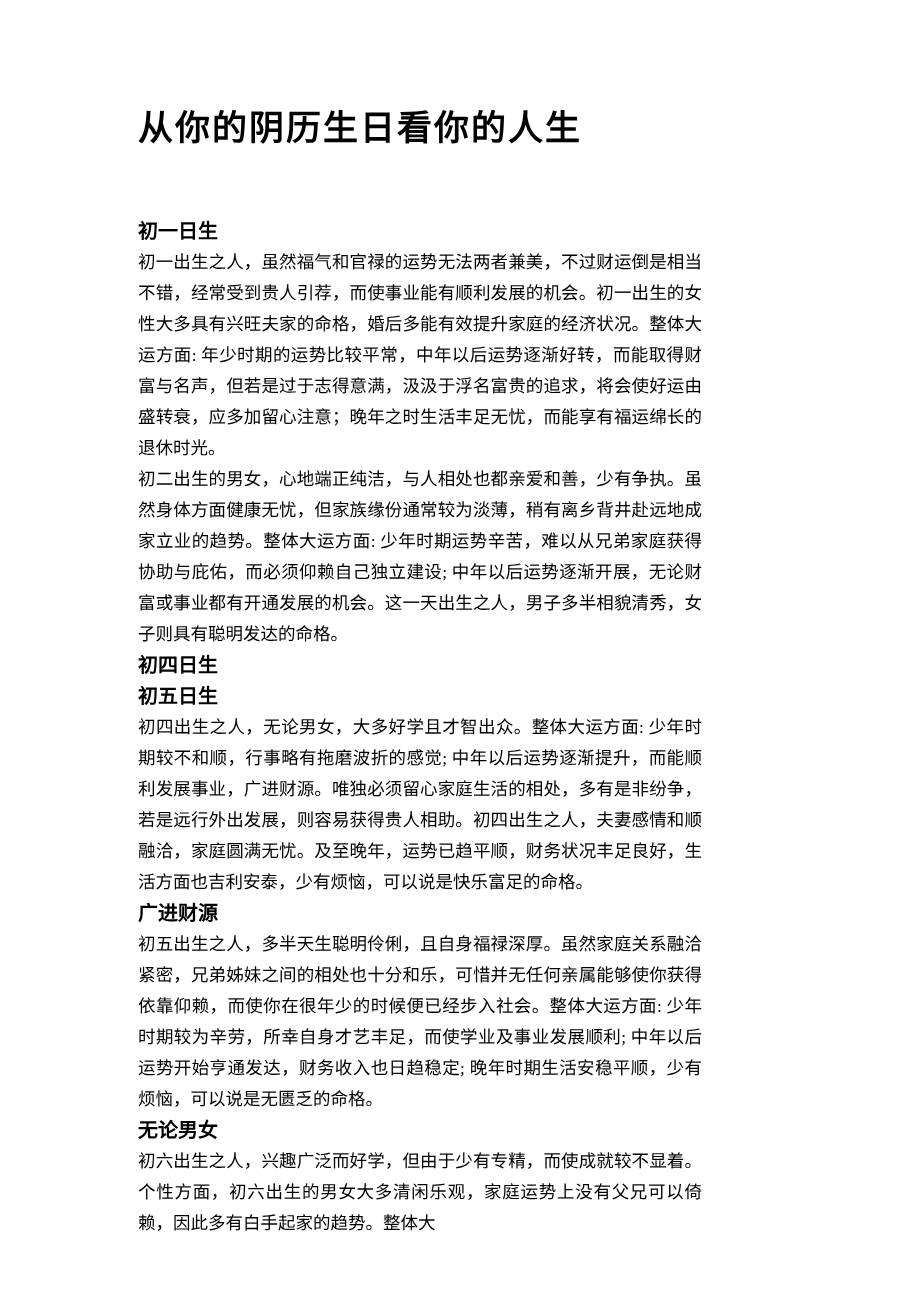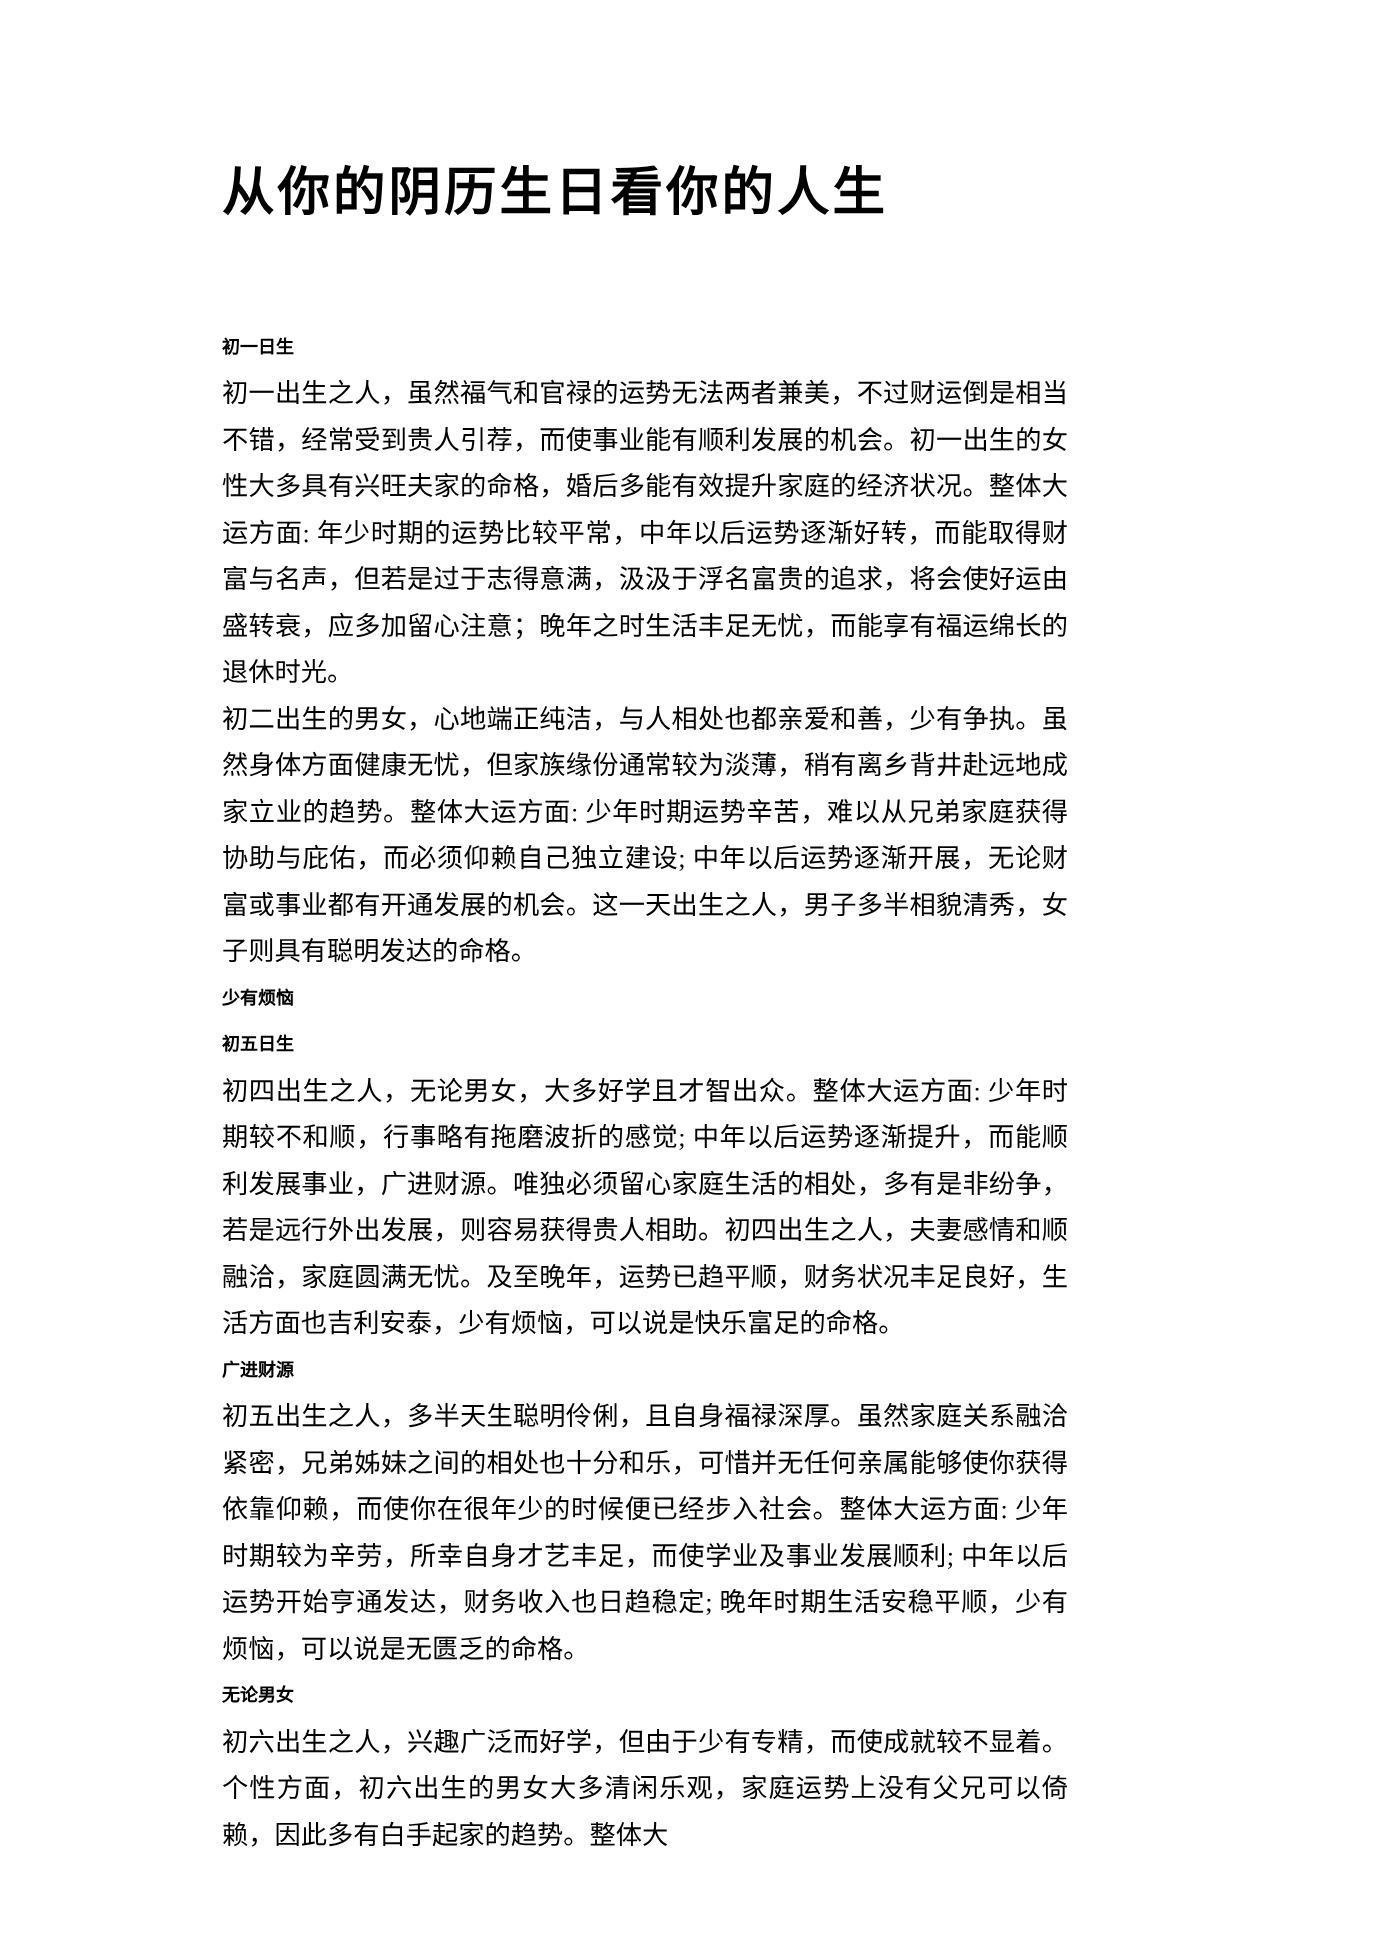--- a/index.html
+++ b/index.html
@@ -14,36 +14,35 @@
     overflow: hidden;
     font-family: "Liberation Serif", "DejaVu Serif", serif;
     color: #000000;
   }
   .page {
     box-sizing: border-box;
     width: 832px;
     height: 1302px;
     padding: 106px 130px 0 138px;
     background: #ffffff;
-    margin-left: 10px;
   }
   .doc-title {
     margin: 0 0 64px 0;
     font-size: 35px;
     line-height: 46px;
     font-weight: bold;
     letter-spacing: 2px;
     white-space: nowrap;
   }
   .section {
     margin: 0;
   }
   .section-heading {
     margin: 0;
-    font-size: 12px;
+    font-size: 20px;
     line-height: 31px;
     font-weight: bold;
   }
   .section-body {
     margin: 0;
     font-size: 17.5px;
     line-height: 31px;
     text-align: justify;
     text-justify: inter-ideograph;
   }
@@ -58,21 +57,21 @@
   <div class="section">
     <p class="section-heading">初一日生</p>
     <p class="section-body">初一出生之人，虽然福气和官禄的运势无法两者兼美，不过财运倒是相当不错，经常受到贵人引荐，而使事业能有顺利发展的机会。初一出生的女性大多具有兴旺夫家的命格，婚后多能有效提升家庭的经济状况。整体大运方面: 年少时期的运势比较平常，中年以后运势逐渐好转，而能取得财富与名声，但若是过于志得意满，汲汲于浮名富贵的追求，将会使好运由盛转衰，应多加留心注意；晚年之时生活丰足无忧，而能享有福运绵长的退休时光。</p>
   </div>
 
   <div class="section">
     <p class="section-body">初二出生的男女，心地端正纯洁，与人相处也都亲爱和善，少有争执。虽然身体方面健康无忧，但家族缘份通常较为淡薄，稍有离乡背井赴远地成家立业的趋势。整体大运方面: 少年时期运势辛苦，难以从兄弟家庭获得协助与庇佑，而必须仰赖自己独立建设; 中年以后运势逐渐开展，无论财富或事业都有开通发展的机会。这一天出生之人，男子多半相貌清秀，女子则具有聪明发达的命格。</p>
   </div>
 
   <div class="section">
-    <p class="section-heading">少有烦恼</p>
+    <p class="section-heading">初四日生</p>
   </div>
 
   <div class="section">
     <p class="section-heading">初五日生</p>
     <p class="section-body">初四出生之人，无论男女，大多好学且才智出众。整体大运方面: 少年时期较不和顺，行事略有拖磨波折的感觉; 中年以后运势逐渐提升，而能顺利发展事业，广进财源。唯独必须留心家庭生活的相处，多有是非纷争，若是远行外出发展，则容易获得贵人相助。初四出生之人，夫妻感情和顺融洽，家庭圆满无忧。及至晚年，运势已趋平顺，财务状况丰足良好，生活方面也吉利安泰，少有烦恼，可以说是快乐富足的命格。</p>
   </div>
 
   <div class="section">
     <p class="section-heading">广进财源</p>
     <p class="section-body">初五出生之人，多半天生聪明伶俐，且自身福禄深厚。虽然家庭关系融洽紧密，兄弟姊妹之间的相处也十分和乐，可惜并无任何亲属能够使你获得依靠仰赖，而使你在很年少的时候便已经步入社会。整体大运方面: 少年时期较为辛劳，所幸自身才艺丰足，而使学业及事业发展顺利; 中年以后运势开始亨通发达，财务收入也日趋稳定; 晚年时期生活安稳平顺，少有烦恼，可以说是无匮乏的命格。</p>

